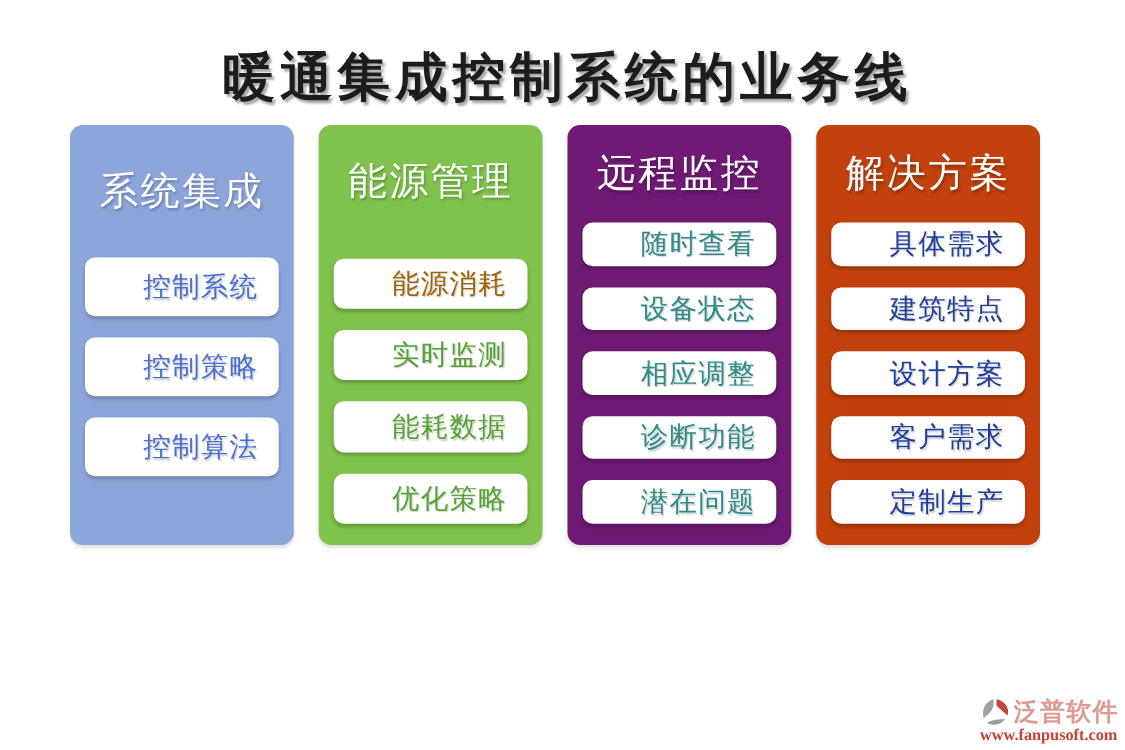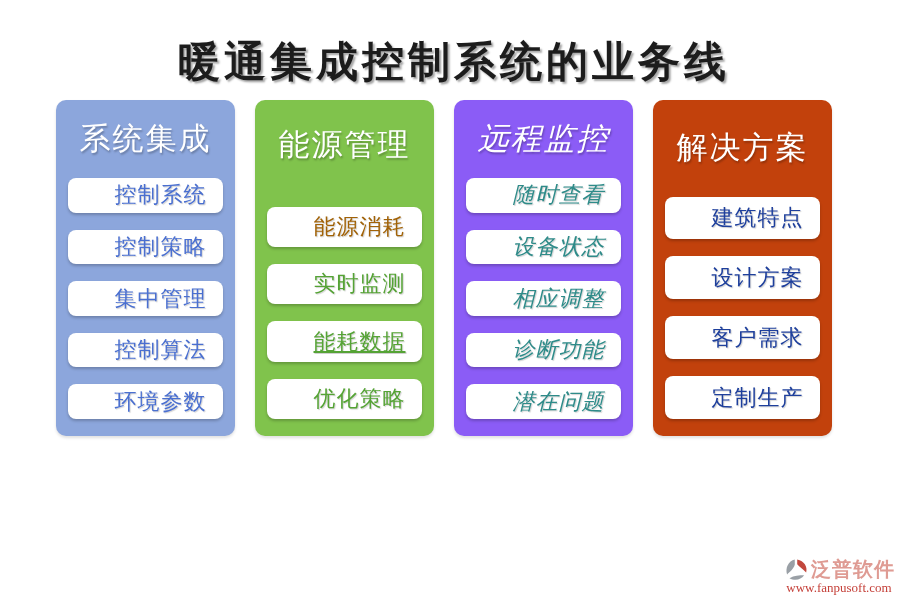--- a/index.html
+++ b/index.html
@@ -81,60 +81,59 @@
     gap: 2px;
   }
   .watermark-brand {
     font-size: 20px;
     font-weight: bold;
     letter-spacing: 1px;
     white-space: nowrap;
   }
   .watermark-url {
     font-size: 13px;
-    font-weight: normal;
+    font-weight: bold;
     margin-top: -3px;
     white-space: nowrap;
   }
 </style>
 </head>
 <body>
 
 <div class="title">暖通集成控制系统的业务线</div>
 
 <div class="columns">
 
   <div class="column" style="background-color: rgb(140, 166, 220);">
     <div class="column-header">系统集成</div>
     <div class="card" style="color: rgb(74, 111, 208);">控制系统</div>
     <div class="card" style="color: rgb(74, 111, 208);">控制策略</div>
-    <div class="card" style="color: rgb(74, 111, 208);">集中管理</div>
     <div class="card" style="color: rgb(74, 111, 208);">控制算法</div>
-    <div class="card" style="color: rgb(74, 111, 208);">环境参数</div>
   </div>
 
   <div class="column" style="background-color: rgb(128, 195, 76);">
     <div class="column-header">能源管理</div>
     <div class="card" style="color: #a16207; margin-top: 16px;">能源消耗</div>
     <div class="card" style="color: rgb(85, 163, 53);">实时监测</div>
-    <div class="card" style="color: rgb(85, 163, 53); text-decoration: underline;">能耗数据</div>
+    <div class="card" style="color: rgb(85, 163, 53);">能耗数据</div>
     <div class="card" style="color: rgb(85, 163, 53);">优化策略</div>
   </div>
 
-  <div class="column" style="background-color: #8b5cf6; font-style: italic;">
+  <div class="column" style="background-color: #701a75;">
     <div class="column-header">远程监控</div>
     <div class="card" style="color: rgb(46, 139, 137);">随时查看</div>
     <div class="card" style="color: rgb(46, 139, 137);">设备状态</div>
     <div class="card" style="color: rgb(46, 139, 137);">相应调整</div>
     <div class="card" style="color: rgb(46, 139, 137); text-align: center;">诊断功能</div>
     <div class="card" style="color: rgb(46, 139, 137);">潜在问题</div>
   </div>
 
   <div class="column" style="background-color: #c2410c;">
     <div class="column-header">解决方案</div>
+    <div class="card" style="color: rgb(30, 63, 156);">具体需求</div>
     <div class="card" style="color: rgb(30, 63, 156);">建筑特点</div>
     <div class="card" style="color: rgb(30, 63, 156);">设计方案</div>
     <div class="card" style="color: rgb(30, 63, 156);">客户需求</div>
     <div class="card" style="color: rgb(30, 63, 156);">定制生产</div>
   </div>
 
 </div>
 
 <div class="watermark">
   <div class="watermark-top">

